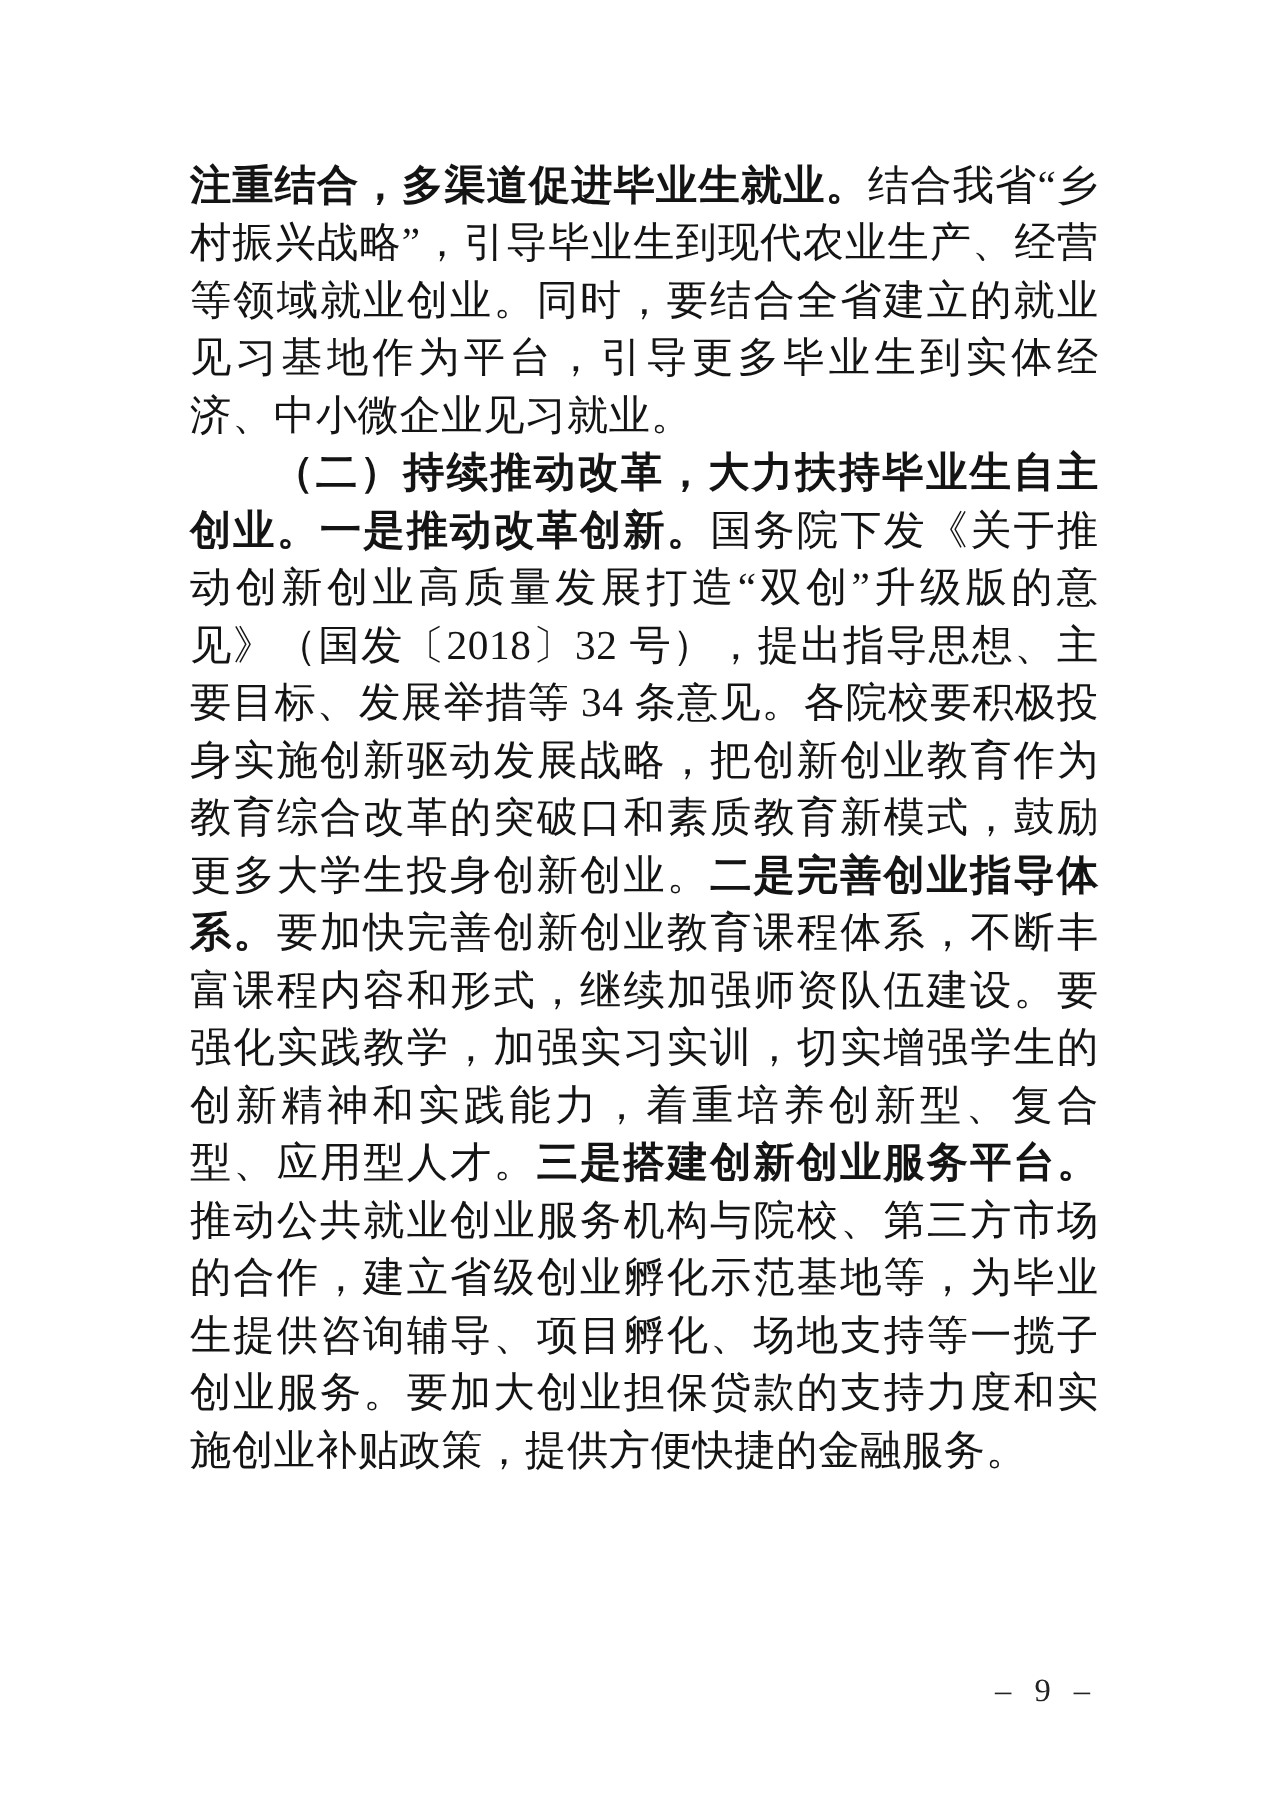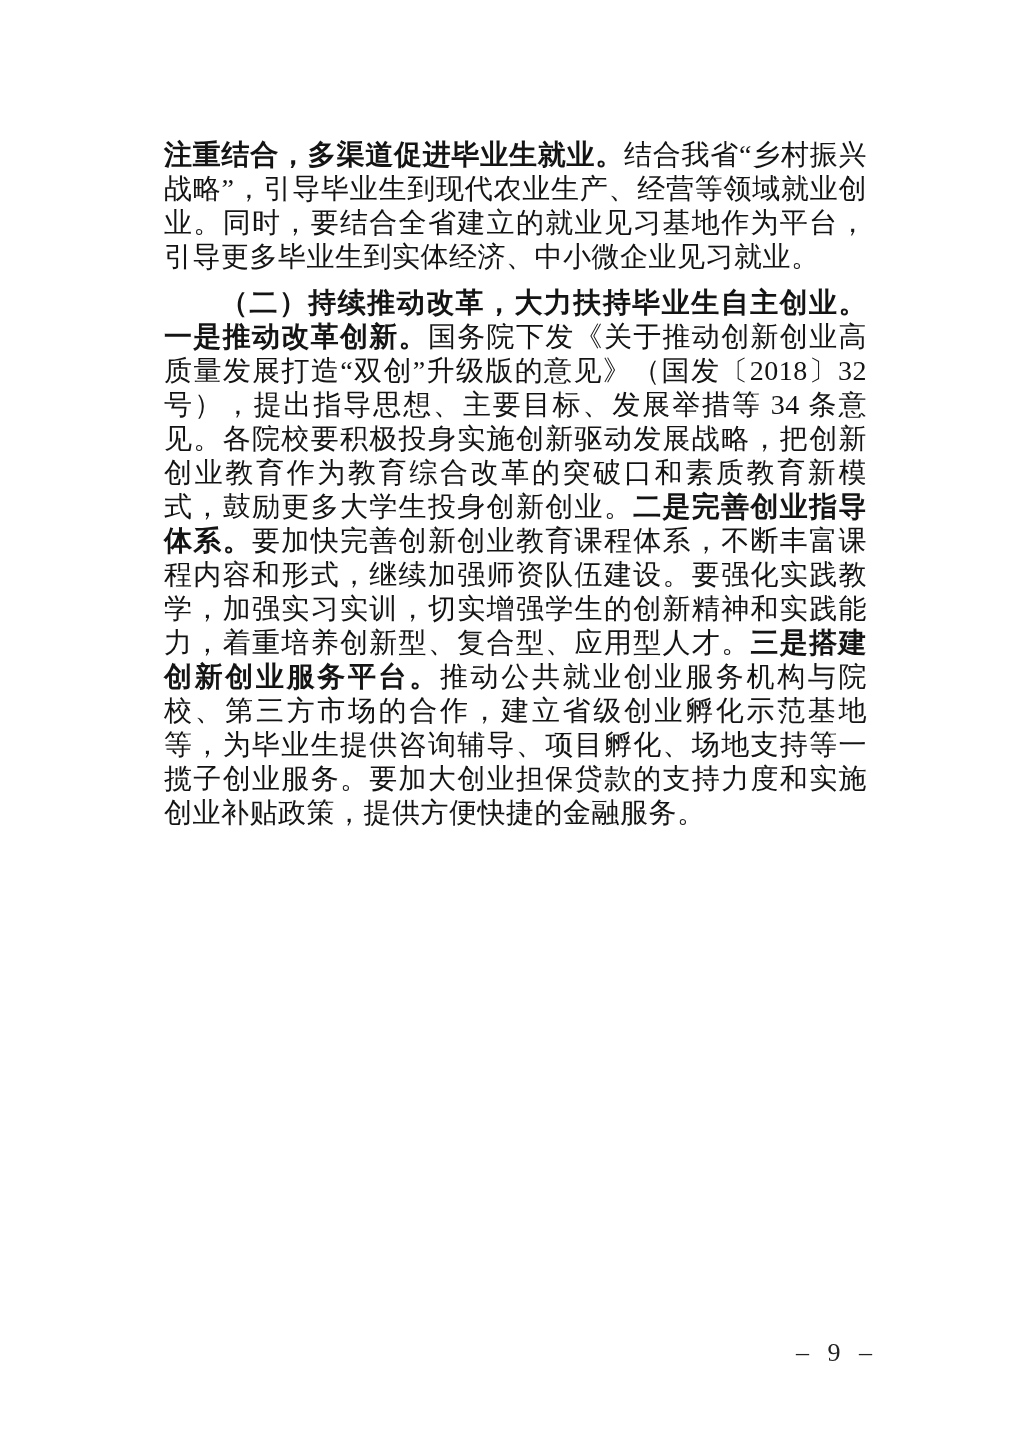--- a/index.html
+++ b/index.html
@@ -23,23 +23,23 @@
     height: 1447px;
     background: #ffffff;
   }
   .text-block {
     position: absolute;
     left: 152px;
     top: 126px;
     width: 727px;
   }
   .para {
-    margin: 12px;
-    font-size: 28px;
-    line-height: 34px;
+    margin: 0;
+    font-size: 33px;
+    line-height: 46px;
     text-align: justify;
     text-justify: inter-character;
     letter-spacing: 0.5px;
   }
   .para.indent {
     text-indent: 2em;
   }
   .run {
     font-weight: 400;
   }

